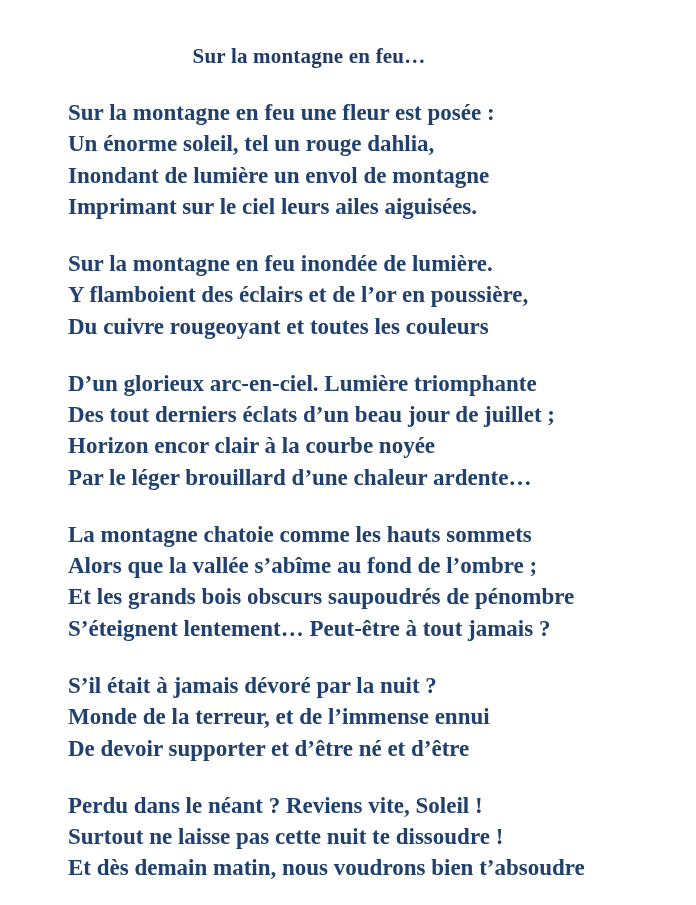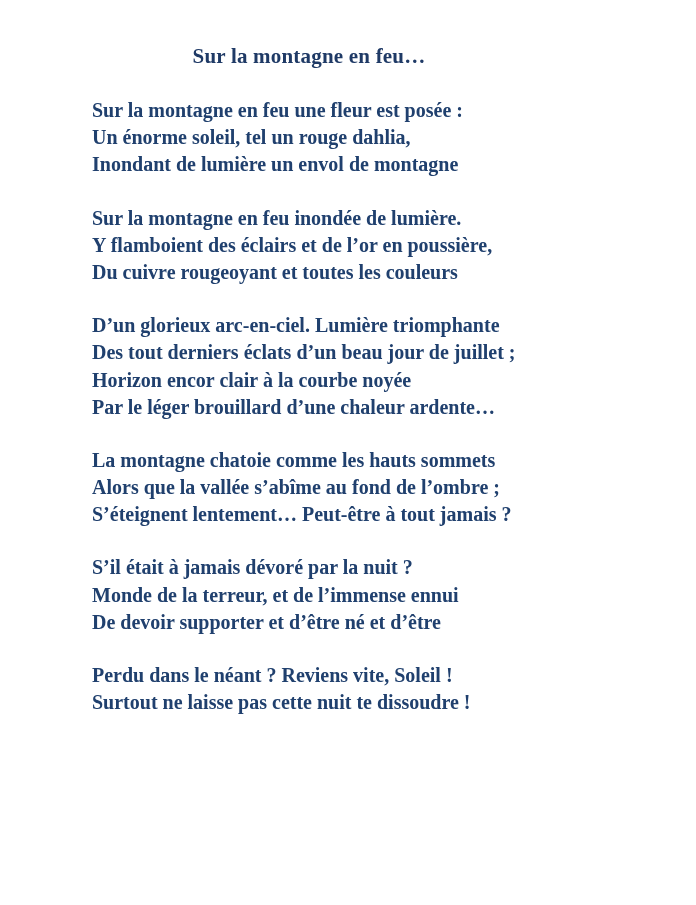--- a/index.html
+++ b/index.html
@@ -27,64 +27,66 @@
     font-weight: bold;
     color: #1f3a66;
     letter-spacing: 0.2px;
     margin: 0 0 28px 0;
     padding-left: 10px;
   }
   .stanza {
     margin: 0 0 26px 0;
   }
   .line {
-    font-size: 20px;
+    font-size: 23px;
     font-weight: bold;
     line-height: 1.36;
     color: #20406e;
     white-space: pre;
-    margin-left: 24px;
   }
 </style>
 </head>
 <body>
 
 <div class="page">
 
   <h1 class="poem-title">Sur la montagne en feu…</h1>
 
   <div class="stanza">
     <div class="line">Sur la montagne en feu une fleur est posée :</div>
     <div class="line">Un énorme soleil, tel un rouge dahlia,</div>
     <div class="line">Inondant de lumière un envol de montagne</div>
+    <div class="line">Imprimant sur le ciel leurs ailes aiguisées.</div>
   </div>
 
   <div class="stanza">
     <div class="line">Sur la montagne en feu inondée de lumière.</div>
     <div class="line">Y flamboient des éclairs et de l’or en poussière,</div>
     <div class="line">Du cuivre rougeoyant et toutes les couleurs</div>
   </div>
 
   <div class="stanza">
     <div class="line">D’un glorieux arc-en-ciel. Lumière triomphante</div>
     <div class="line">Des tout derniers éclats d’un beau jour de juillet ;</div>
     <div class="line">Horizon encor clair à la courbe noyée</div>
     <div class="line">Par le léger brouillard d’une chaleur ardente…</div>
   </div>
 
   <div class="stanza">
     <div class="line">La montagne chatoie comme les hauts sommets</div>
     <div class="line">Alors que la vallée s’abîme au fond de l’ombre ;</div>
+    <div class="line">Et les grands bois obscurs saupoudrés de pénombre</div>
     <div class="line">S’éteignent lentement… Peut-être à tout jamais ?</div>
   </div>
 
   <div class="stanza">
     <div class="line">S’il était à jamais dévoré par la nuit ?</div>
     <div class="line">Monde de la terreur, et de l’immense ennui</div>
     <div class="line">De devoir supporter et d’être né et d’être</div>
   </div>
 
   <div class="stanza">
     <div class="line">Perdu dans le néant ? Reviens vite, Soleil !</div>
     <div class="line">Surtout ne laisse pas cette nuit te dissoudre !</div>
+    <div class="line">Et dès demain matin, nous voudrons bien t’absoudre</div>
   </div>
 
 </div>
 
 </body></html>

